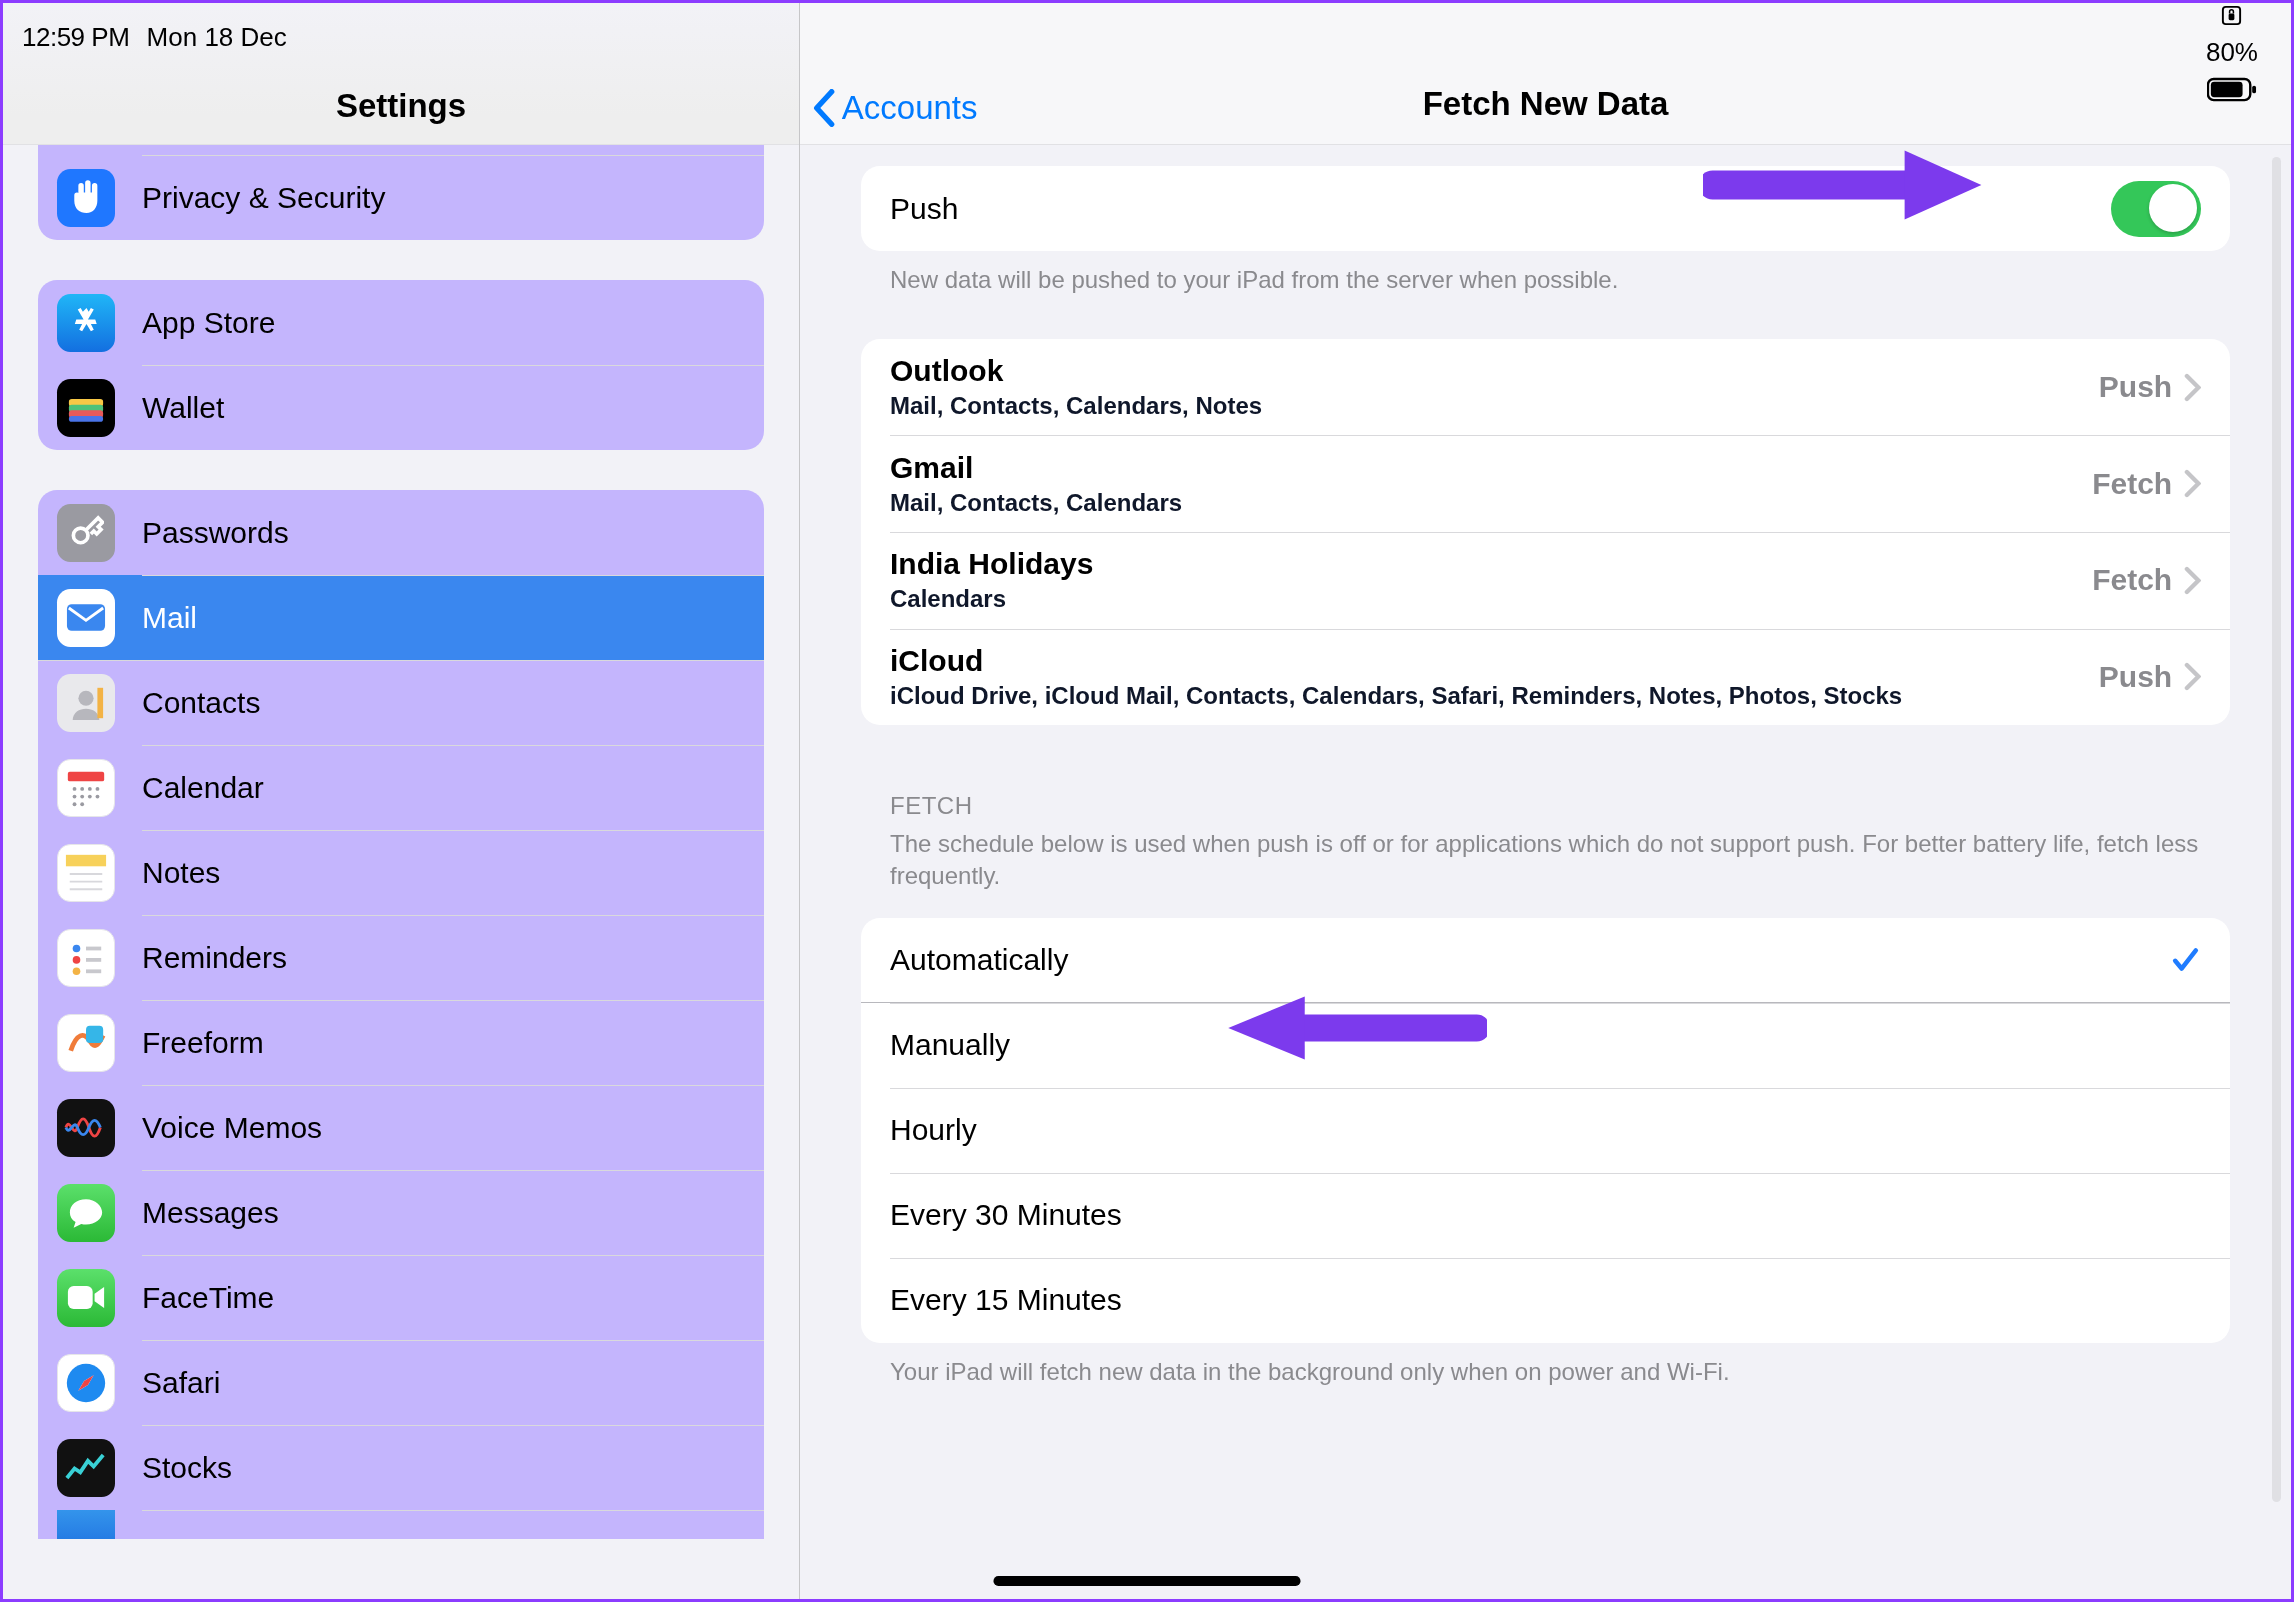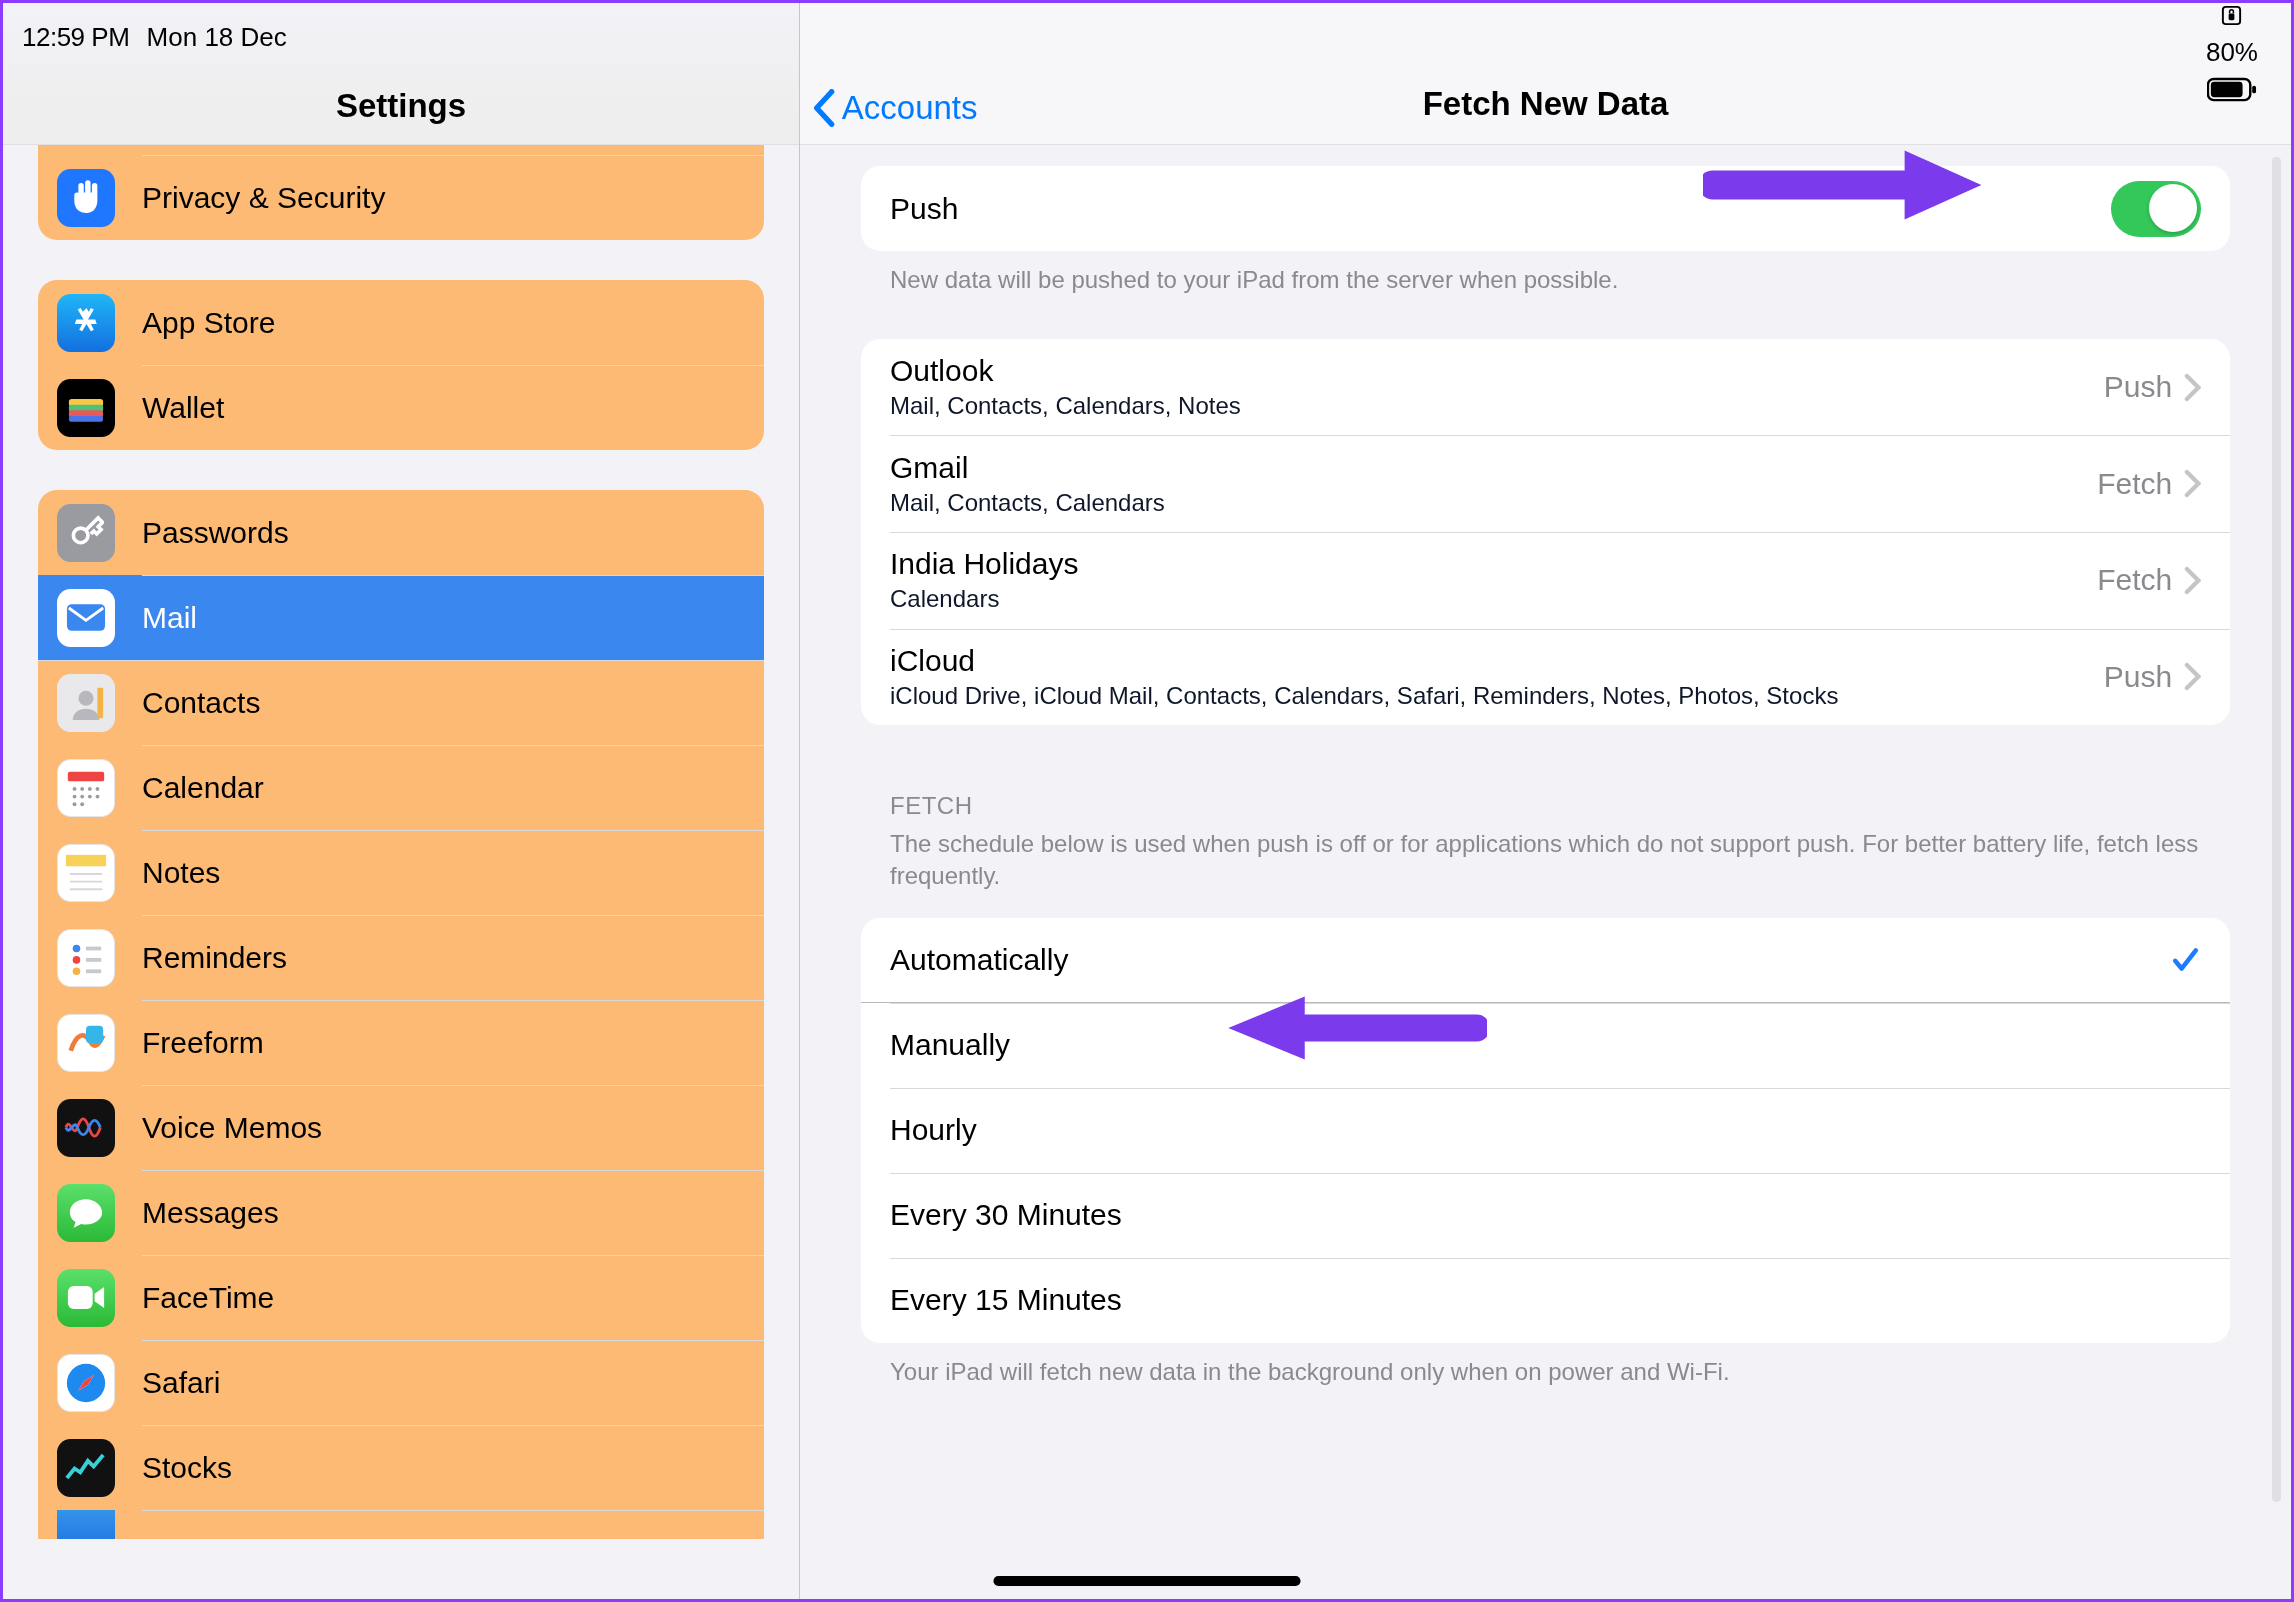--- a/index.html
+++ b/index.html
@@ -55,21 +55,21 @@
     display: flex; align-items: flex-end; justify-content: center;
     padding-bottom: 19px;
     font-size: 33px;
     font-weight: 700;
   }
 
   
   .scroll-left { position: absolute; top: 142px; left: 0; right: 0; bottom: 0; overflow: hidden; }
   .group {
     margin: 0 35px 40px 35px;
-    background: #fdba74;
+    background: #c4b5fd;
     border-radius: 19px;
     overflow: hidden;
   }
   .group.cut-top { border-top-left-radius: 0; border-top-right-radius: 0; margin-top: 0; }
   .group.cut-bottom { border-bottom-left-radius: 0; border-bottom-right-radius: 0; margin-bottom: 0; }
 
   .row {
     display: flex; align-items: center;
     height: 85px;
     padding: 0 23px 0 19px;
@@ -140,21 +140,21 @@
   .r-account + .r-account::before {
     content: "";
     position: absolute;
     top: 0; left: 29px; right: 0;
     height: 1px;
     background: #d9d9dc;
   }
   .r-account {
     padding: 15.4px 29px 15.4px 29px;
     position: relative;
-    display: flex; align-items: center;
+    display: flex; align-items: center; font-weight: bold;
   }
   .r-account .acct-text { flex: 1; }
   .r-account .name { font-size: 30px; }
   .r-account .sub { font-size: 24px; color: #0f172a; margin-top: 3.8px; }
   .r-account .mode { font-size: 30px; color: #8a8a8e; margin-right: 11.5px; }
   .chev { color: #c5c5c8; }
 
   .toggle {
     width: 90px; height: 56px; border-radius: 28px;
     background: #34c759;

